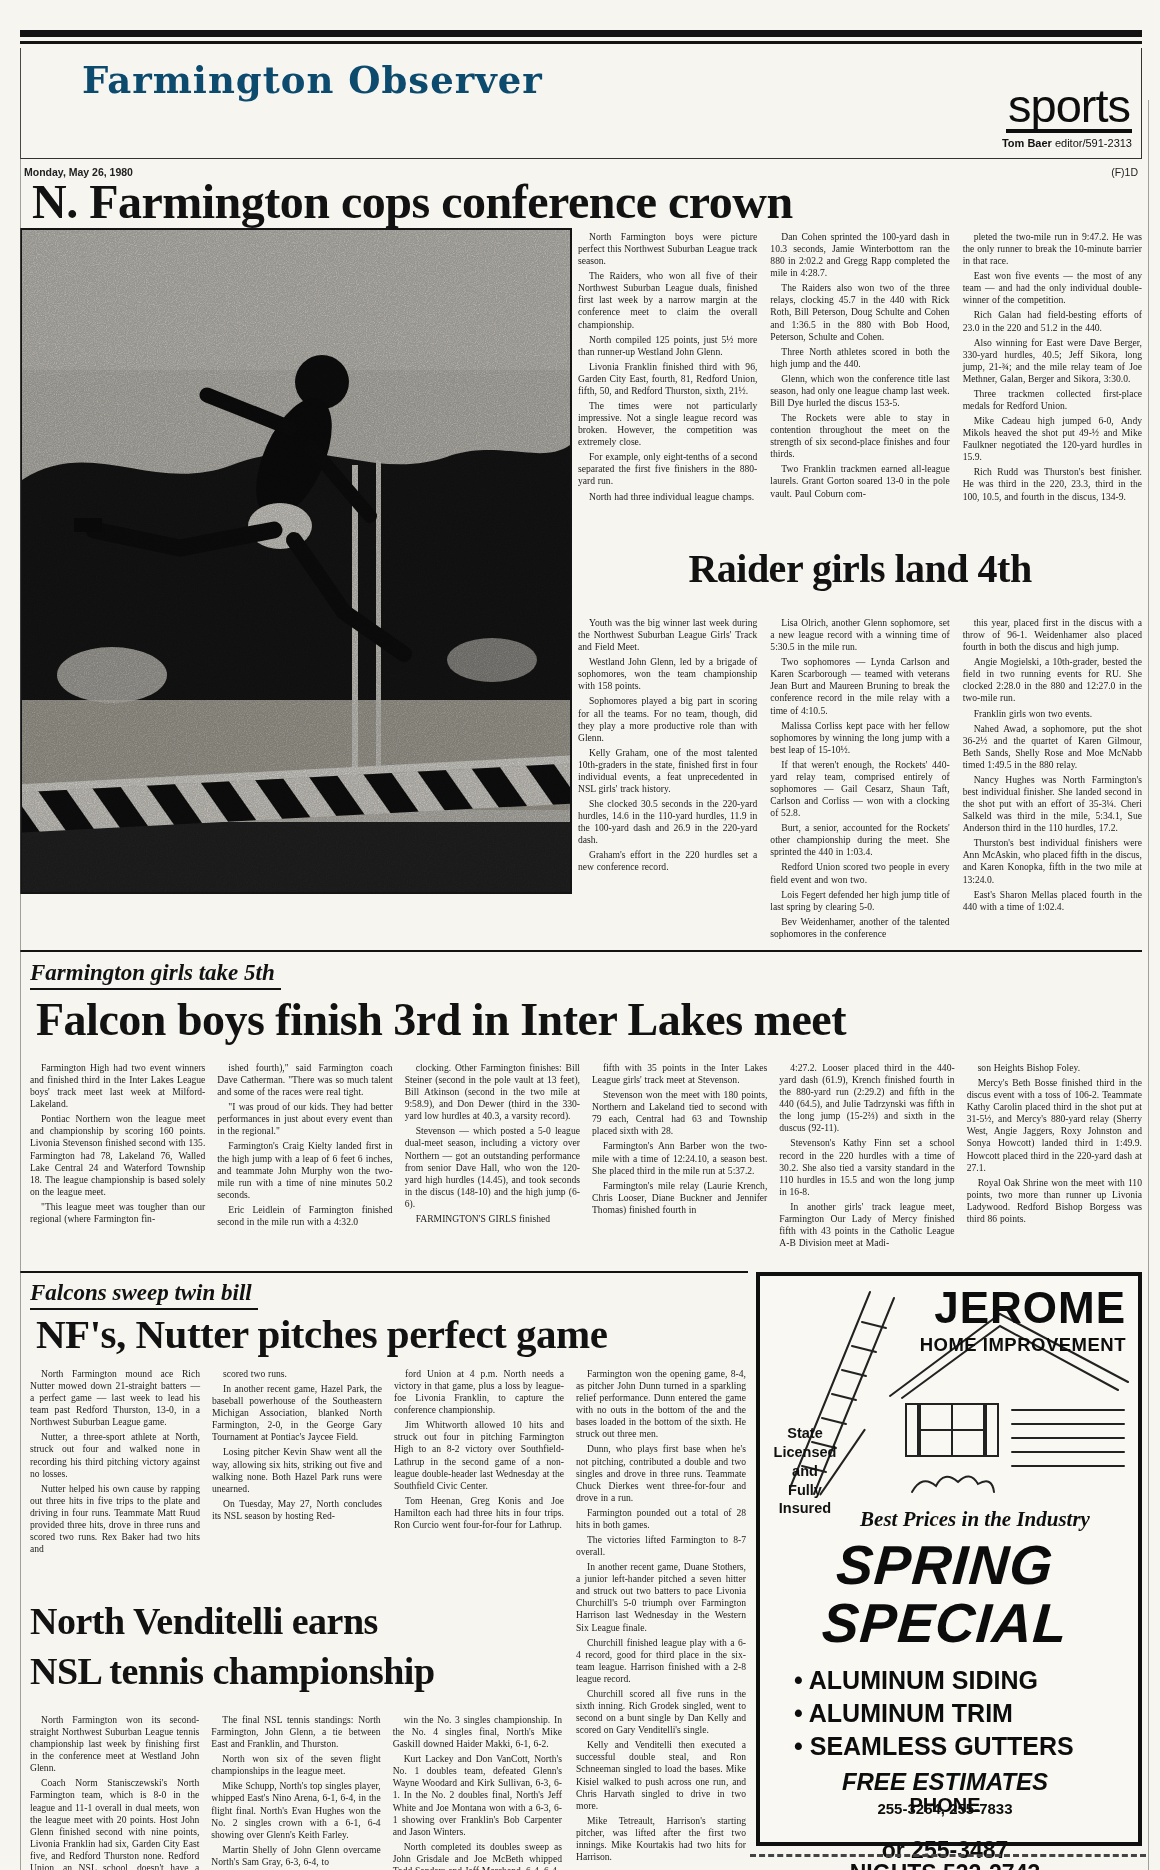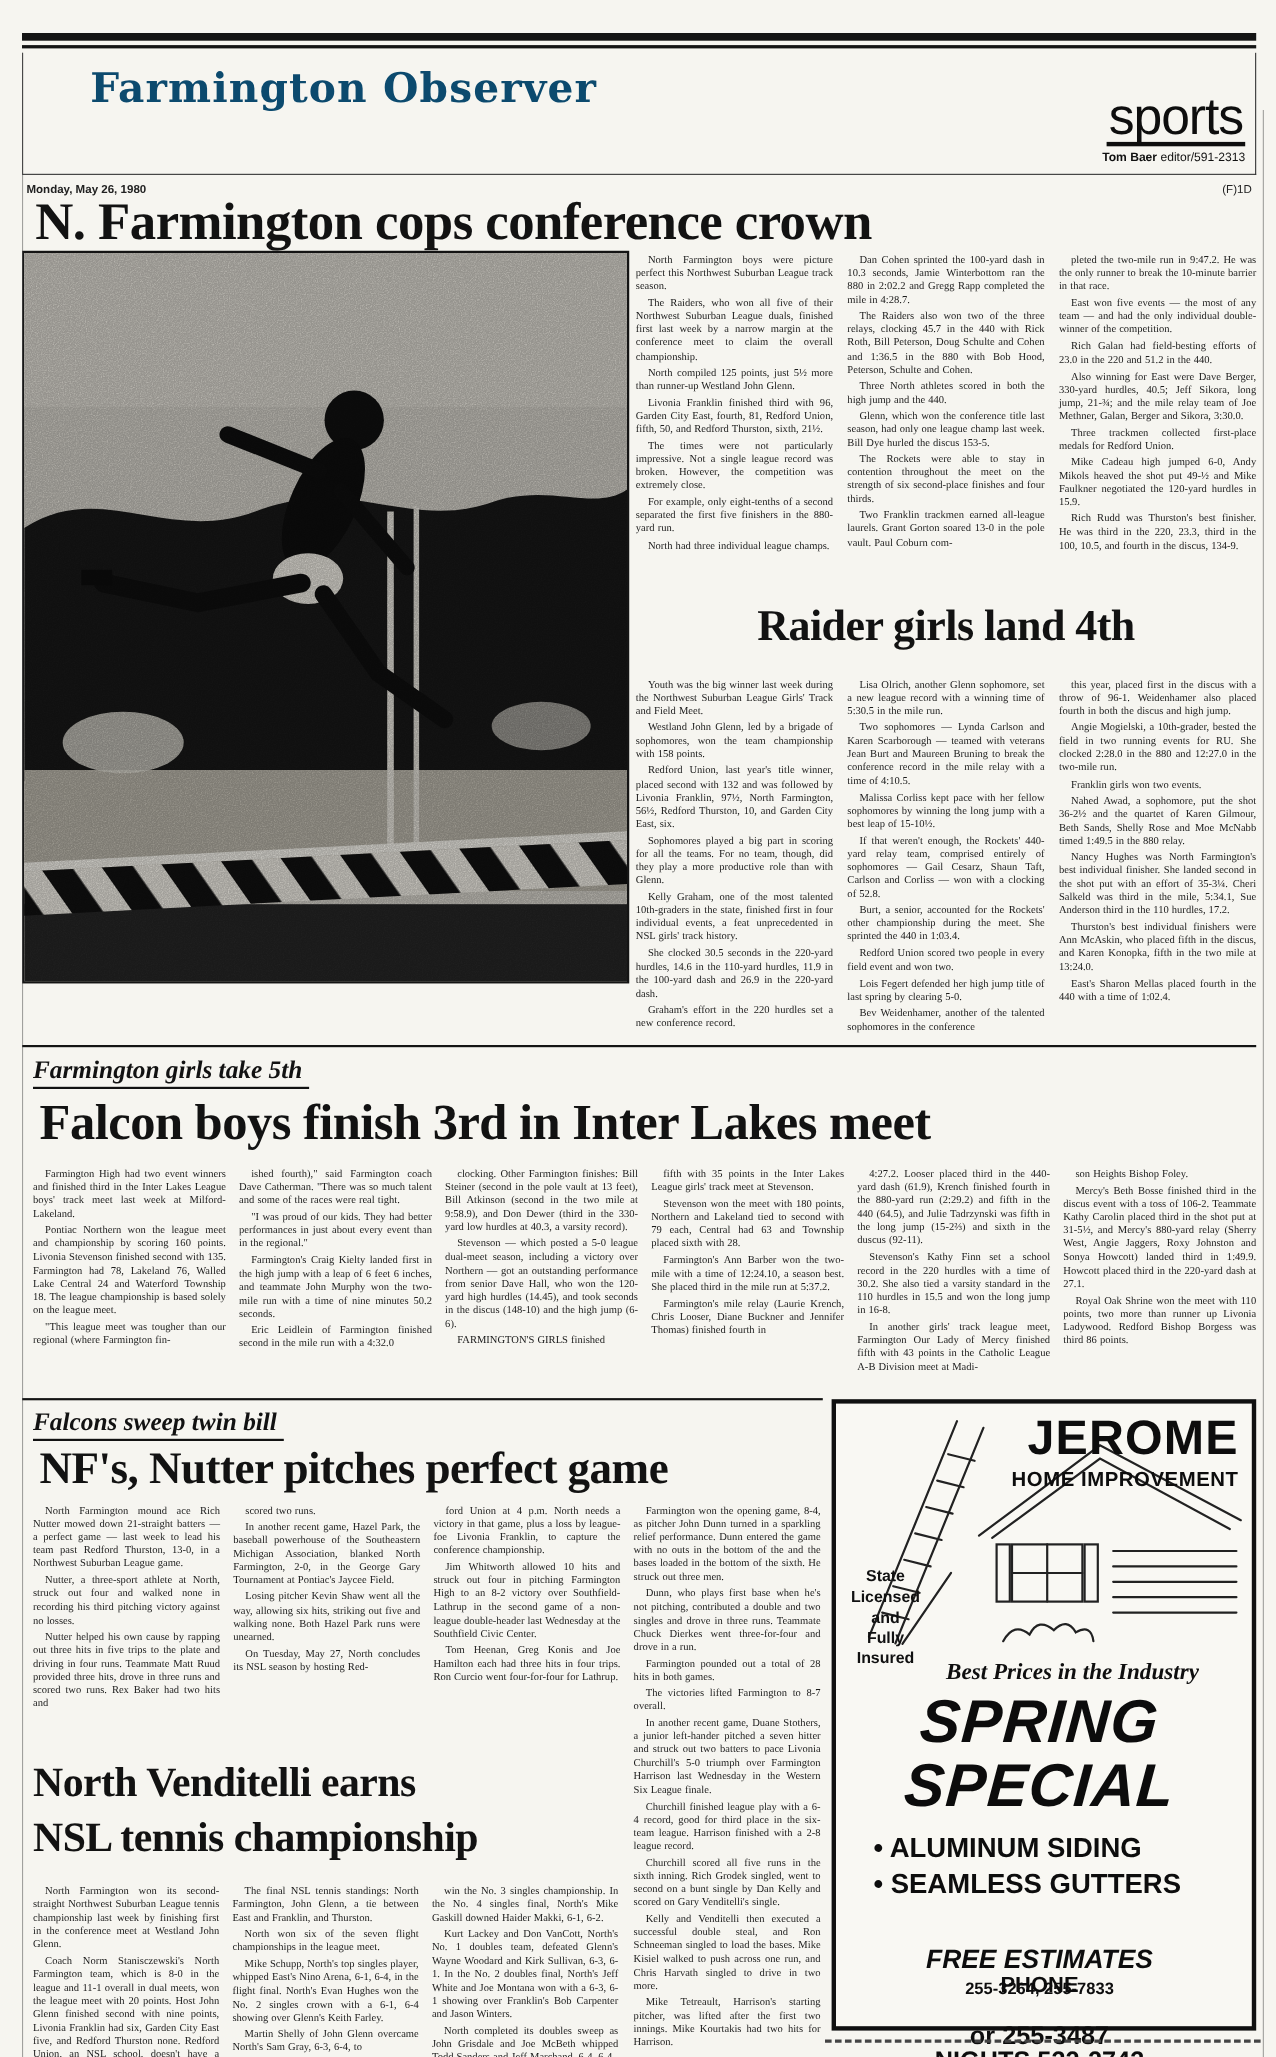--- a/index.html
+++ b/index.html
@@ -130,21 +130,20 @@
         <p>Mike Cadeau high jumped 6-0, Andy Mikols heaved the shot put 49-½ and Mike Faulkner negotiated the 120-yard hurdles in 15.9.</p>
         <p>Rich Rudd was Thurston's best finisher. He was third in the 220, 23.3, third in the 100, 10.5, and fourth in the discus, 134-9.</p>
       </div>
     </div>
 
   <div class="abs headline" style="left:578px;top:549px;width:564px;font-size:40px;text-align:center;">Raider girls land 4th</div>
   <div class="article" style="left:578px;top:617px;width:564px;">
       <div class="col">
         <p>Youth was the big winner last week during the Northwest Suburban League Girls' Track and Field Meet.</p>
         <p>Westland John Glenn, led by a brigade of sophomores, won the team championship with 158 points.</p>
-        <p>Redford Union, last year's title winner, placed second with 132 and was followed by Livonia Franklin, 97½, North Farmington, 56½, Redford Thurston, 10, and Garden City East, six.</p>
         <p>Sophomores played a big part in scoring for all the teams. For no team, though, did they play a more productive role than with Glenn.</p>
         <p>Kelly Graham, one of the most talented 10th-graders in the state, finished first in four individual events, a feat unprecedented in NSL girls' track history.</p>
         <p>She clocked 30.5 seconds in the 220-yard hurdles, 14.6 in the 110-yard hurdles, 11.9 in the 100-yard dash and 26.9 in the 220-yard dash.</p>
         <p>Graham's effort in the 220 hurdles set a new conference record.</p>
       </div>
       <div class="col">
         <p>Lisa Olrich, another Glenn sophomore, set a new league record with a winning time of 5:30.5 in the mile run.</p>
         <p>Two sophomores — Lynda Carlson and Karen Scarborough — teamed with veterans Jean Burt and Maureen Bruning to break the conference record in the mile relay with a time of 4:10.5.</p>
         <p>Malissa Corliss kept pace with her fellow sophomores by winning the long jump with a best leap of 15-10½.</p>
         <p>If that weren't enough, the Rockets' 440-yard relay team, comprised entirely of sophomores — Gail Cesarz, Shaun Taft, Carlson and Corliss — won with a clocking of 52.8.</p>
@@ -302,20 +301,21 @@
       <div>Licensed</div>
       <div>and</div>
       <div>Fully</div>
       <div>Insured</div>
     </div>
     <div class="abs ad-bestprices" style="left:60px;top:231px;width:310px;">Best Prices in the Industry</div>
     <div class="abs ad-special" style="left:0;top:262px;width:370px;">SPRING</div>
     <div class="abs ad-special" style="left:0;top:320px;width:370px;">SPECIAL</div>
     <div class="abs" style="left:34px;top:388px;">
       <div class="ad-bullet">ALUMINUM SIDING</div>
+      <div class="ad-bullet">ALUMINUM TRIM</div>
       <div class="ad-bullet">SEAMLESS GUTTERS</div>
     </div>
     <div class="abs ad-free" style="left:0;top:492px;width:370px;">FREE ESTIMATES</div>
     <div class="abs ad-phone" style="left:0;top:518px;width:370px;font-size:20px;">PHONE</div>
     <div class="abs ad-phone" style="left:0;top:524px;width:370px;font-size:15px;">255-3264, 255-7833</div>
     <div class="abs ad-phone" style="left:0;top:561px;width:370px;font-size:23px;">or 255-3487</div>
     <div class="abs ad-phone" style="left:0;top:584px;width:370px;font-size:23px;">NIGHTS 532-2743</div>
   </div>
   <div class="abs dashed-rule" style="left:750px;top:1854px;width:396px;"></div>
 

